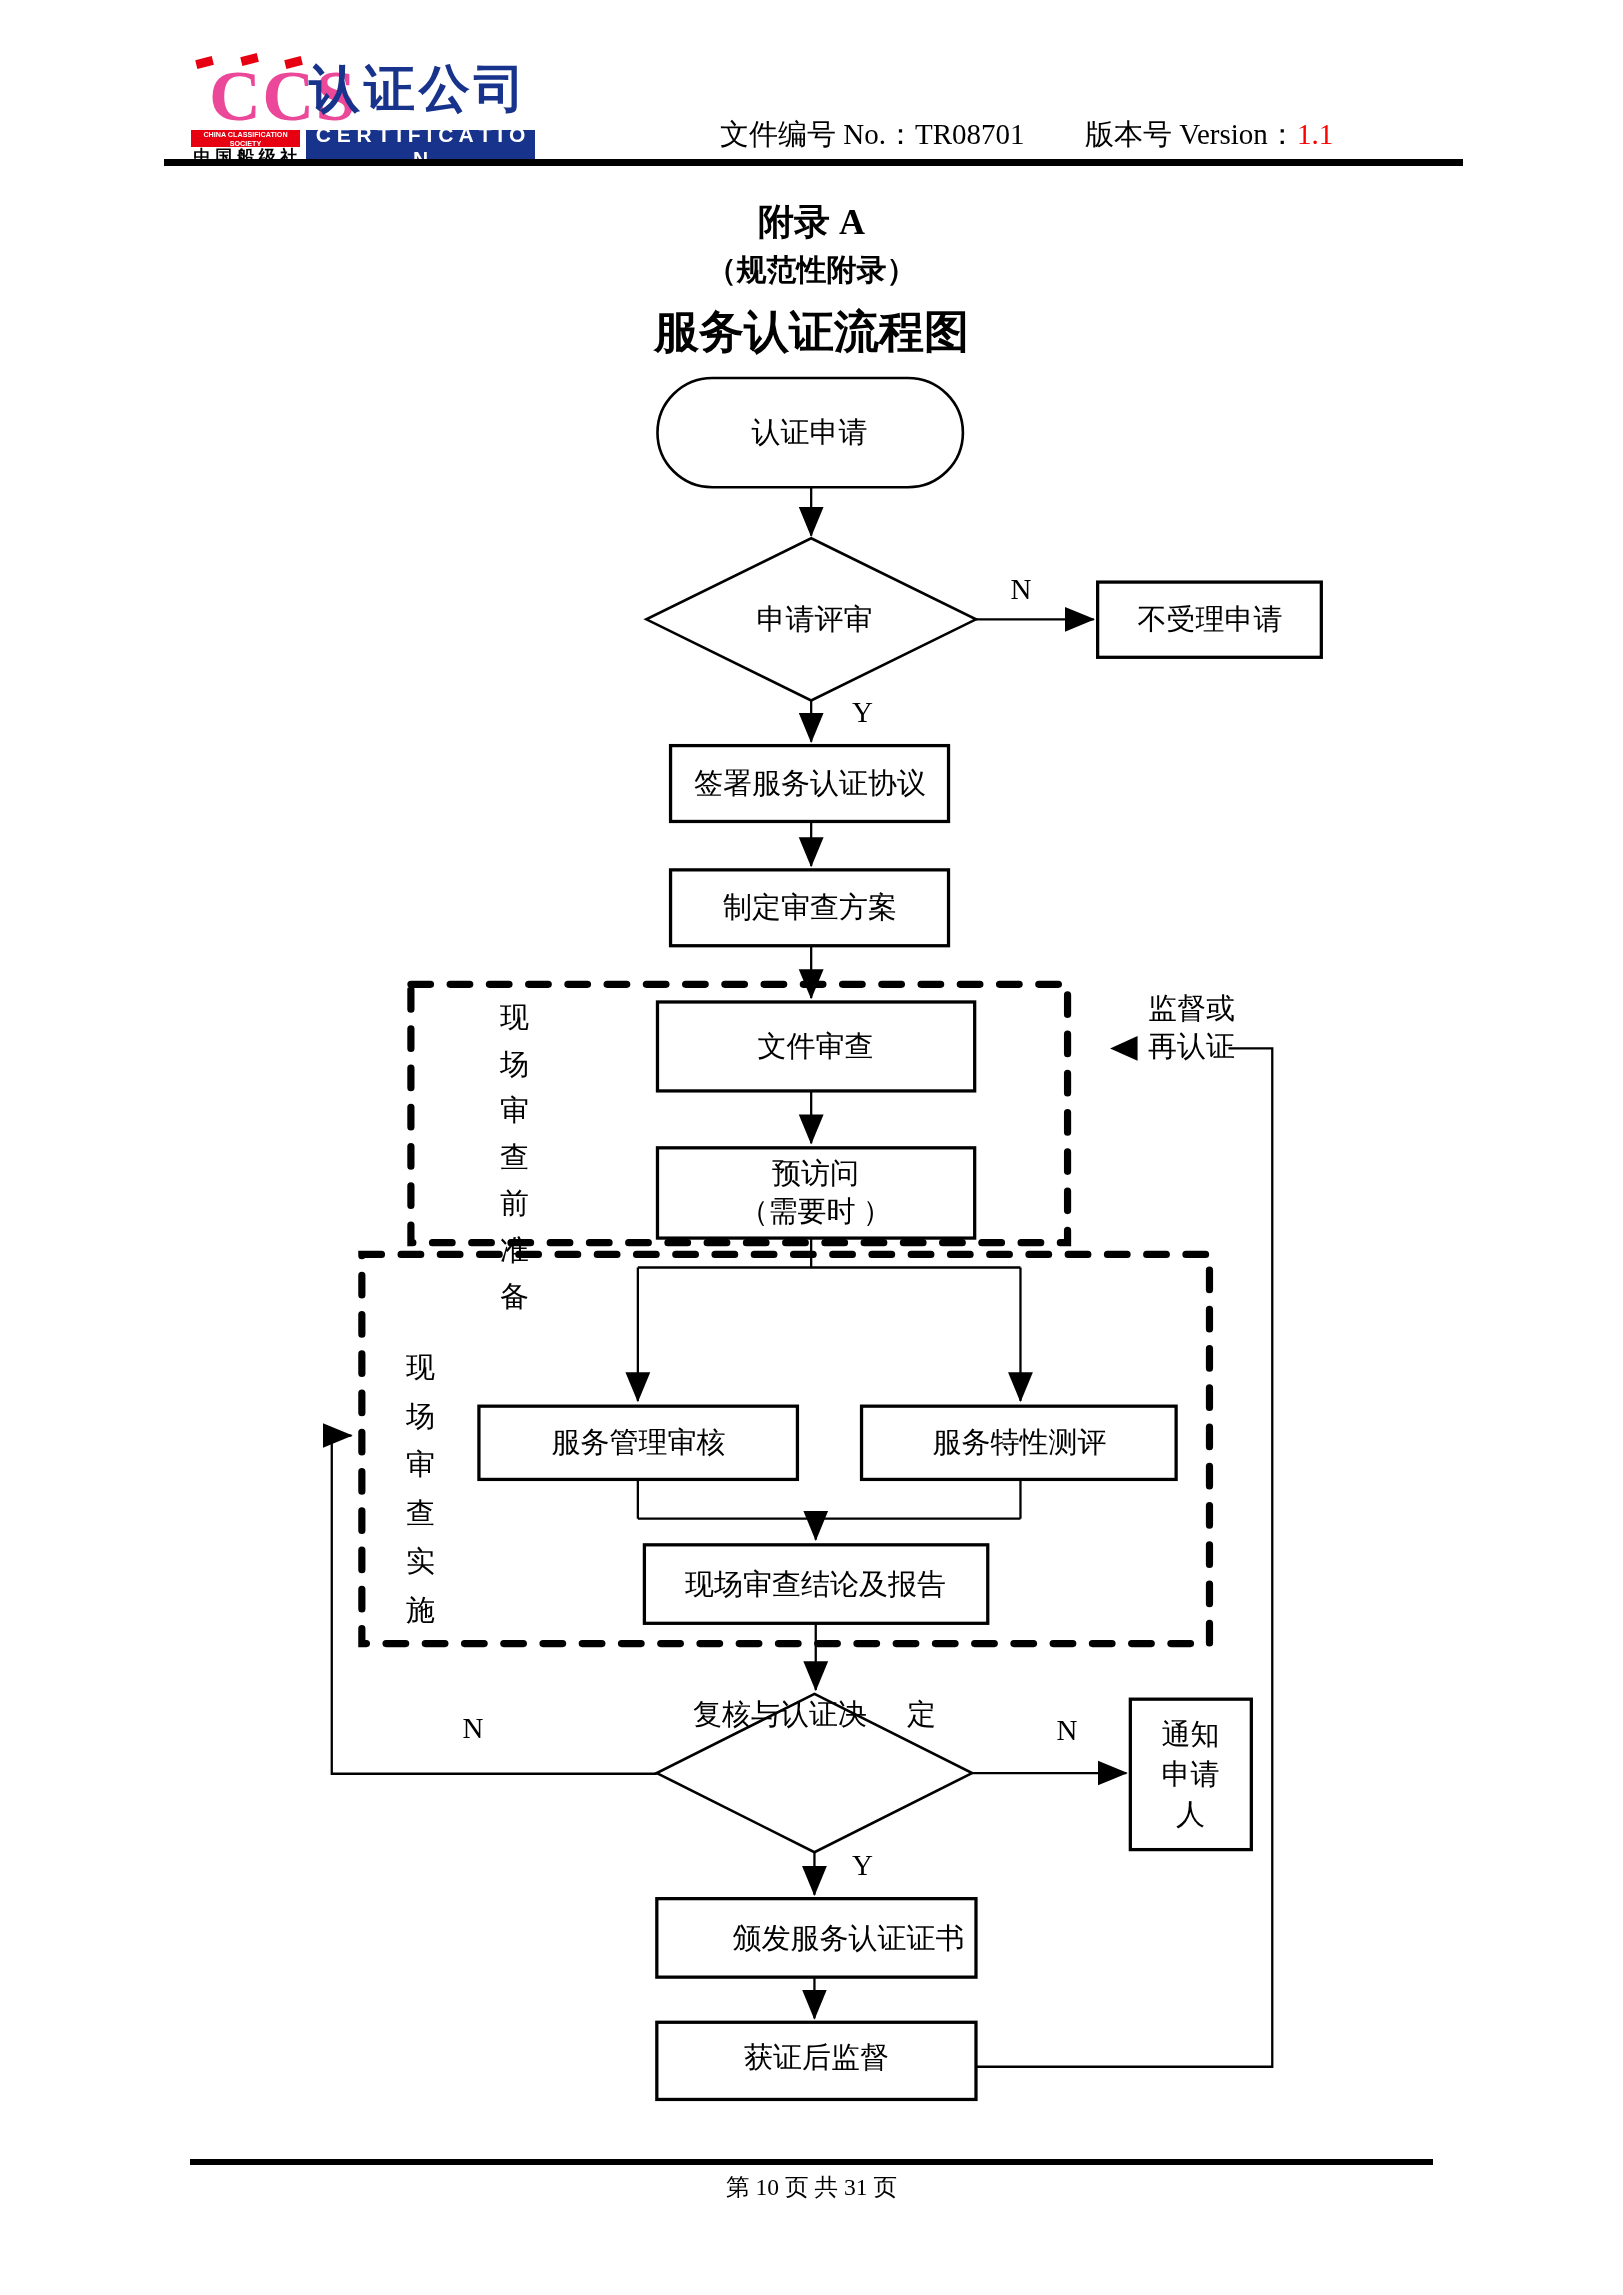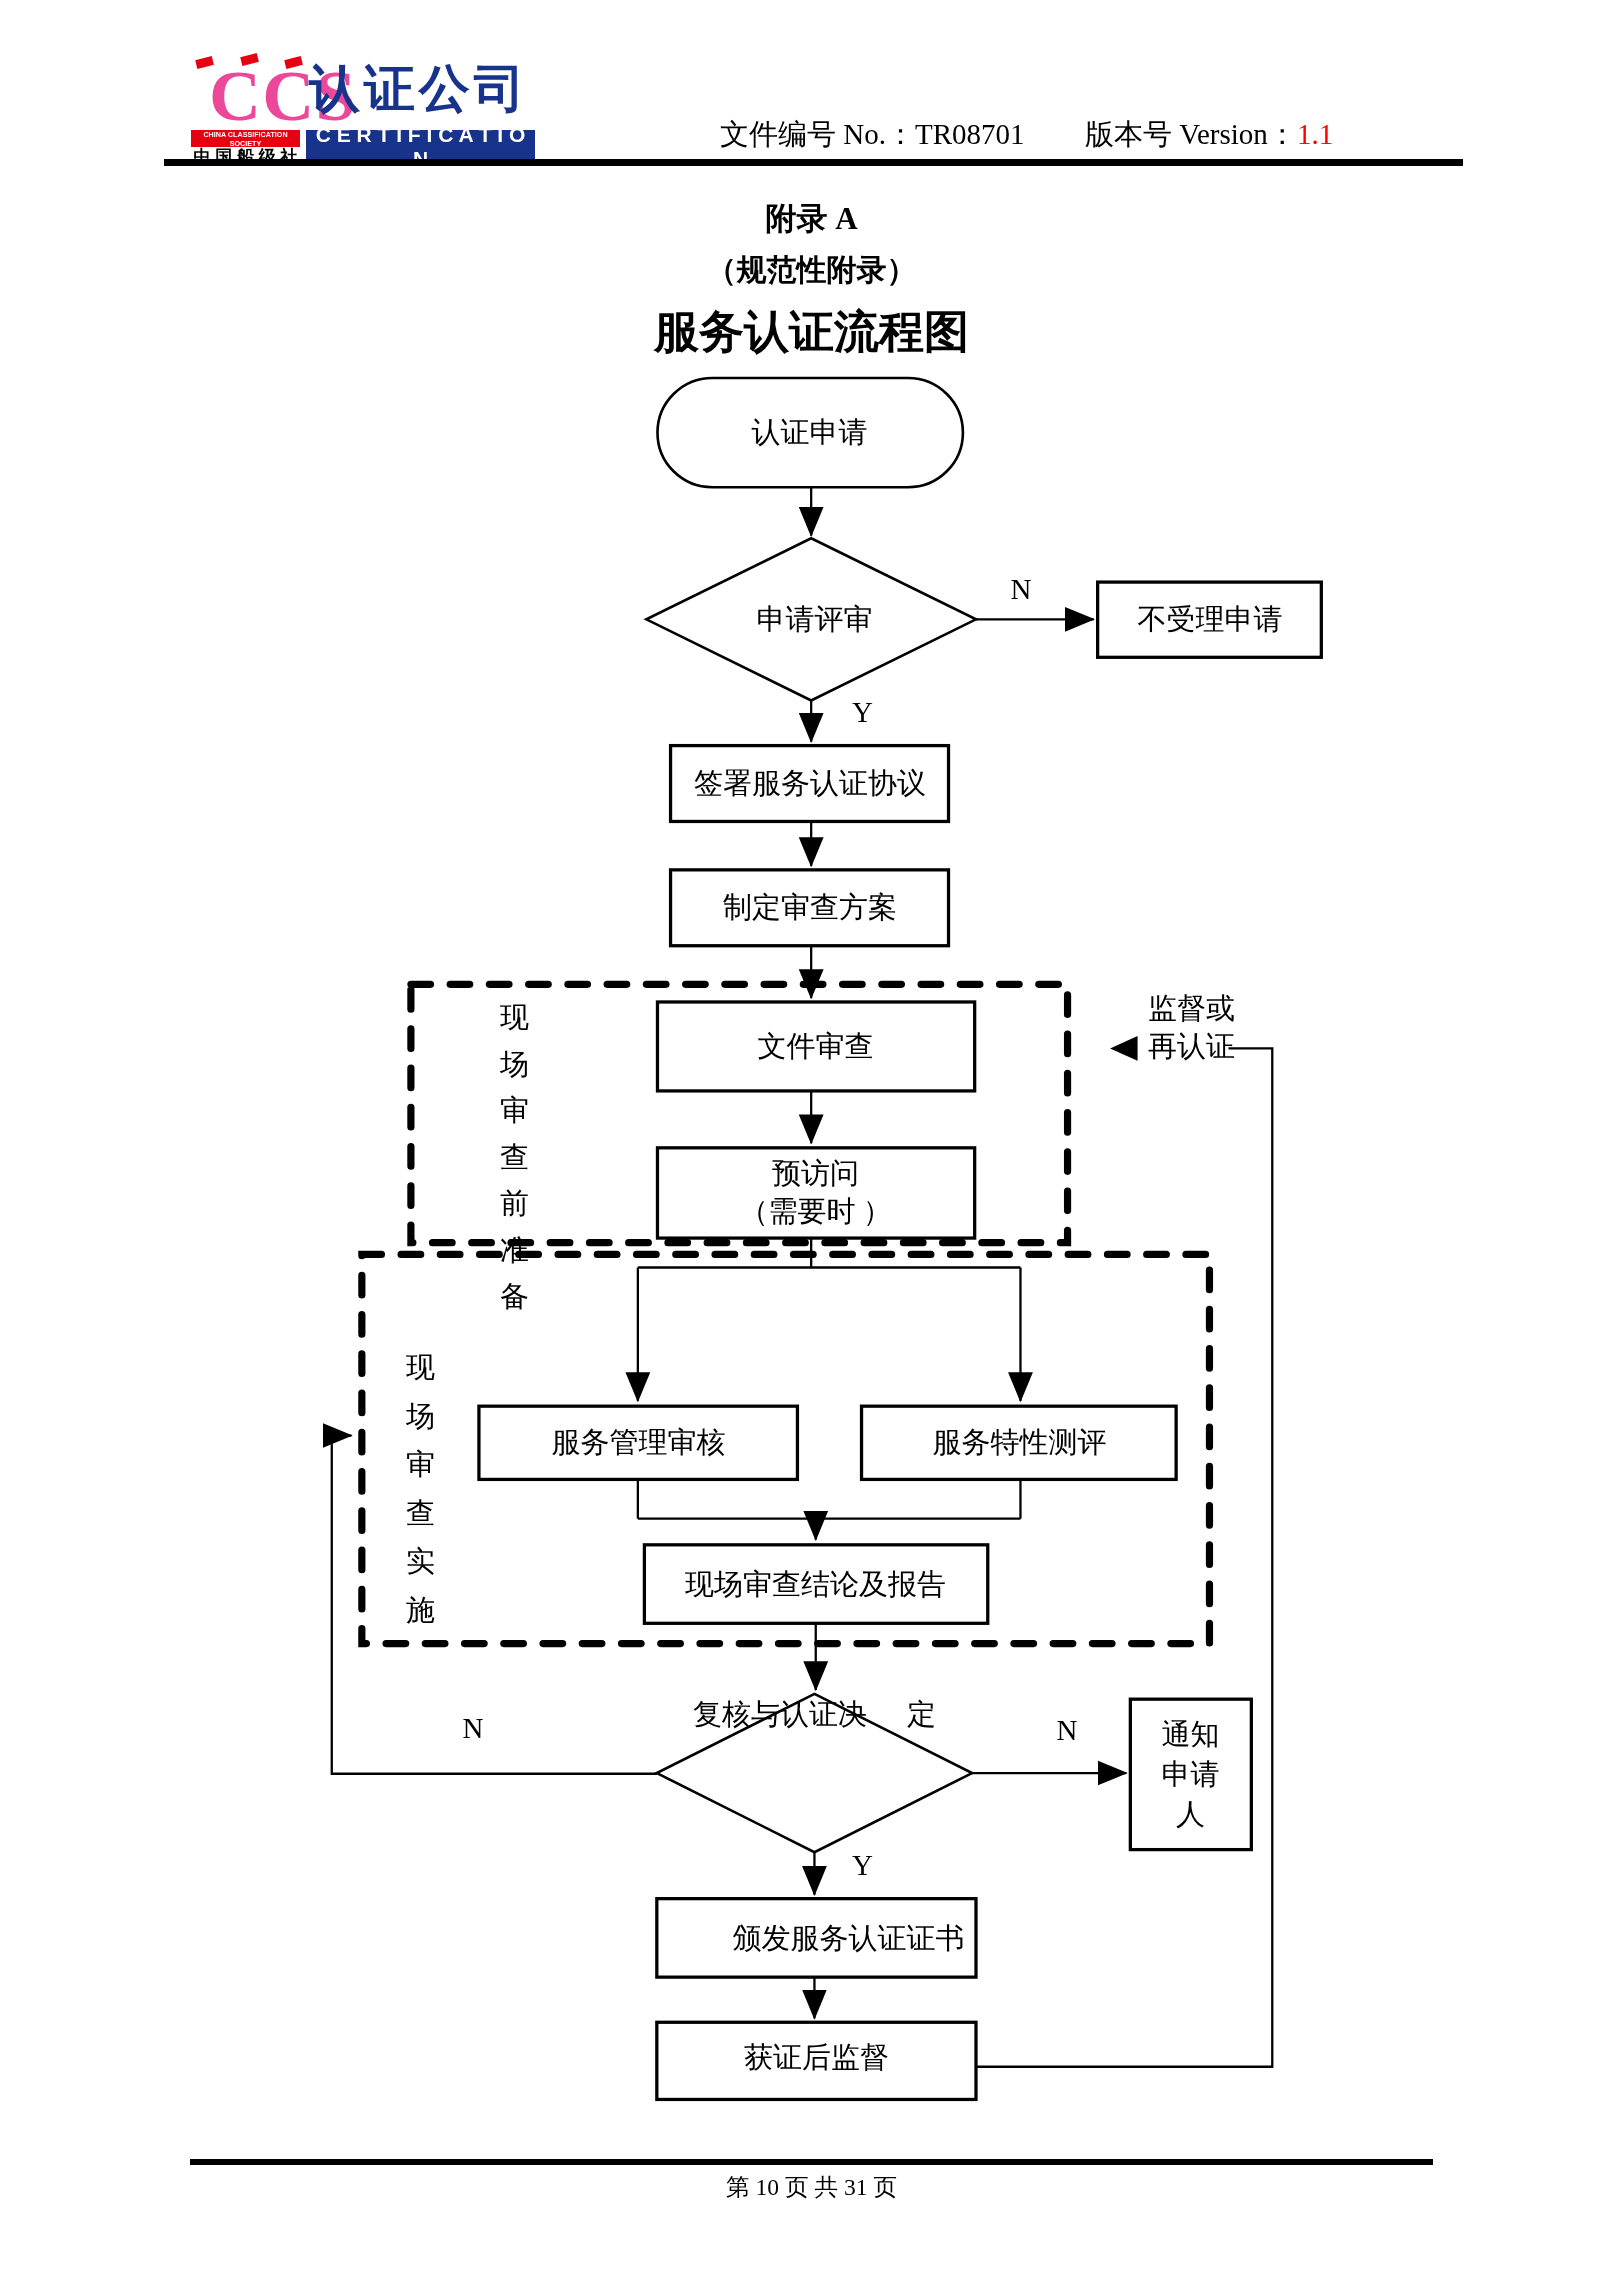--- a/index.html
+++ b/index.html
@@ -43,21 +43,21 @@
 <div class="abs center soc-cn">中 国 船 级 社</div>
 <div class="abs center cert-bar">C E R T I F I C A T I O N</div>
 
 <div class="abs hdr-text">
   <span>文件编号 No.：</span><span>TR08701</span>
   <span style="display:inline-block;width:46px;"></span>
   <span>版本号 Version：</span><span class="red">1.1</span>
 </div>
 <div class="abs rule" style="left:164px;top:159px;width:1299px;height:6.5px;"></div>
 
-<div class="abs title" style="top:198px;font-size:31px;">附录 A</div>
+<div class="abs title" style="top:198px;font-size:36px;">附录 A</div>
 <div class="abs title" style="top:250px;font-size:30px;">（规范性附录）</div>
 <div class="abs title" style="top:302px;font-size:45px;">服务认证流程图</div>
 
 <svg class="chart-svg" width="1623" height="2295" viewBox="0 0 2481 3509">
   <defs>
     <marker id="ah" markerUnits="userSpaceOnUse" markerWidth="48" markerHeight="42" refX="44" refY="21" orient="auto">
       <path d="M0,2 L46,21 L0,40 Z" fill="#000"></path>
     </marker>
   </defs>
 

